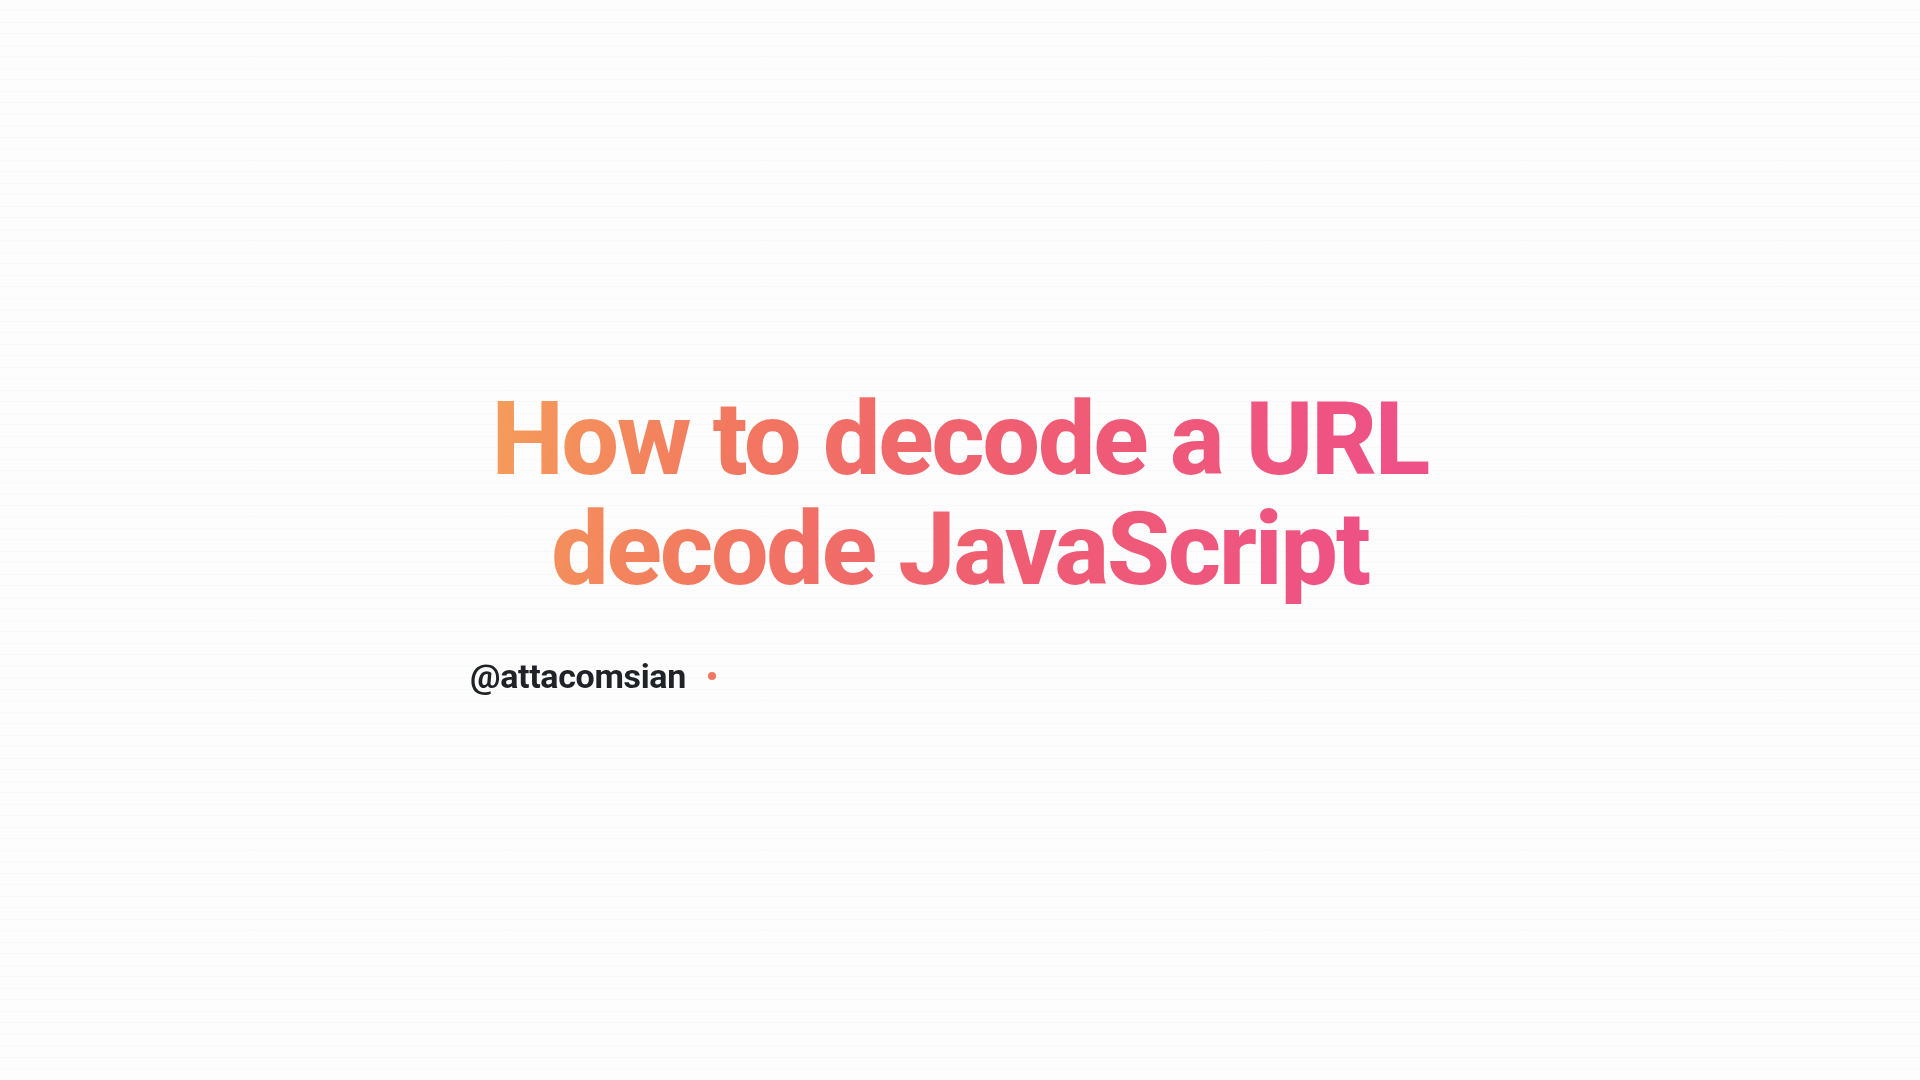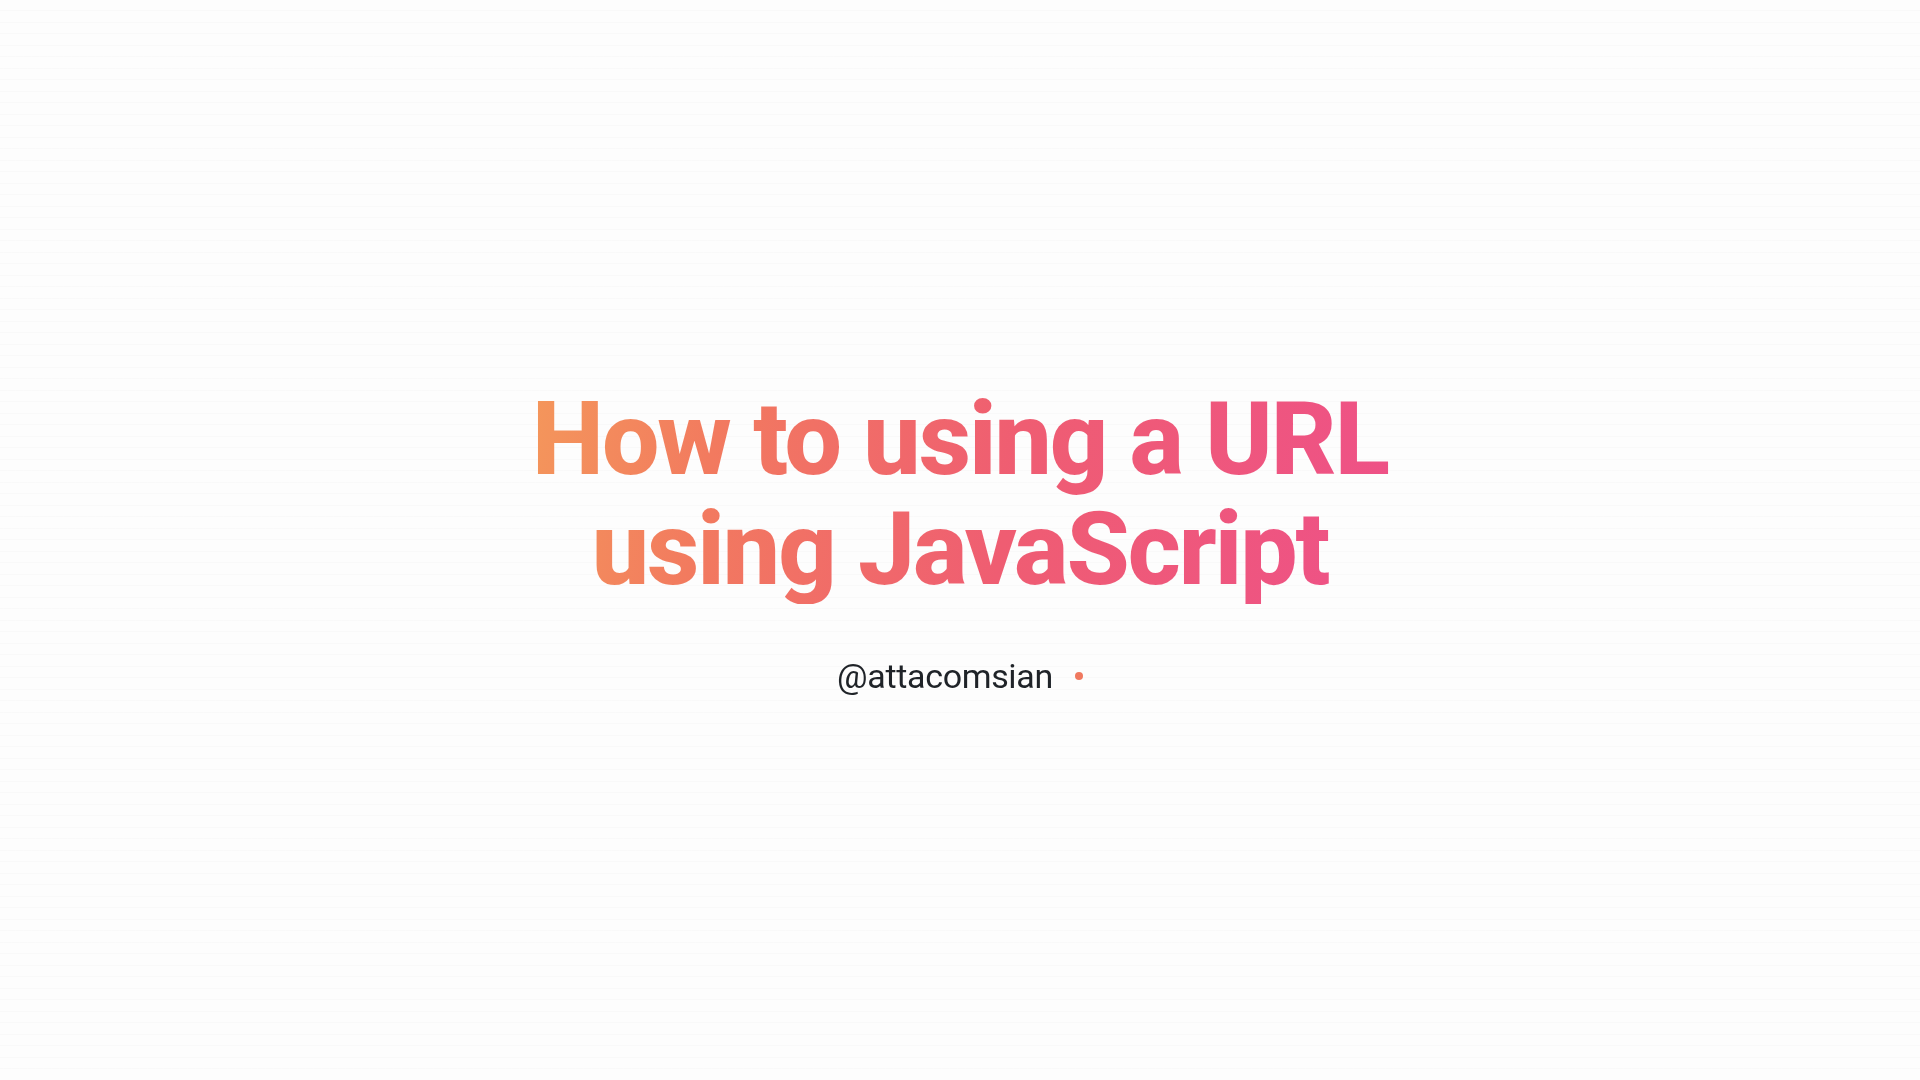--- a/index.html
+++ b/index.html
@@ -43,38 +43,38 @@
     -webkit-background-clip: text;
     background-clip: text;
     color: transparent;
     -webkit-text-fill-color: transparent;
     margin-bottom: 52px;
   }
 
   .meta {
     display: flex;
     align-items: center;
-    justify-content: center;
+    justify-content: flex-start;
     gap: 22px;
     font-size: 34px;
-    font-weight: 400;
+    font-weight: 700;
     color: #1f2328;
     letter-spacing: -0.01em;
   }
 
   .sep {
     width: 8px;
     height: 8px;
     border-radius: 50%;
     background: #f0795f;
     display: inline-block;
   }
 </style>
 </head>
 <body>
 
 <div class="card">
-  <h1 class="title">How to using a URL using JavaScript</h1>
+  <h1 class="title">How to decode a URL decode JavaScript</h1>
   <div class="meta">
     <span>@attacomsian</span>
     <span class="sep"></span>
   </div>
 </div>
 
 </body></html>

